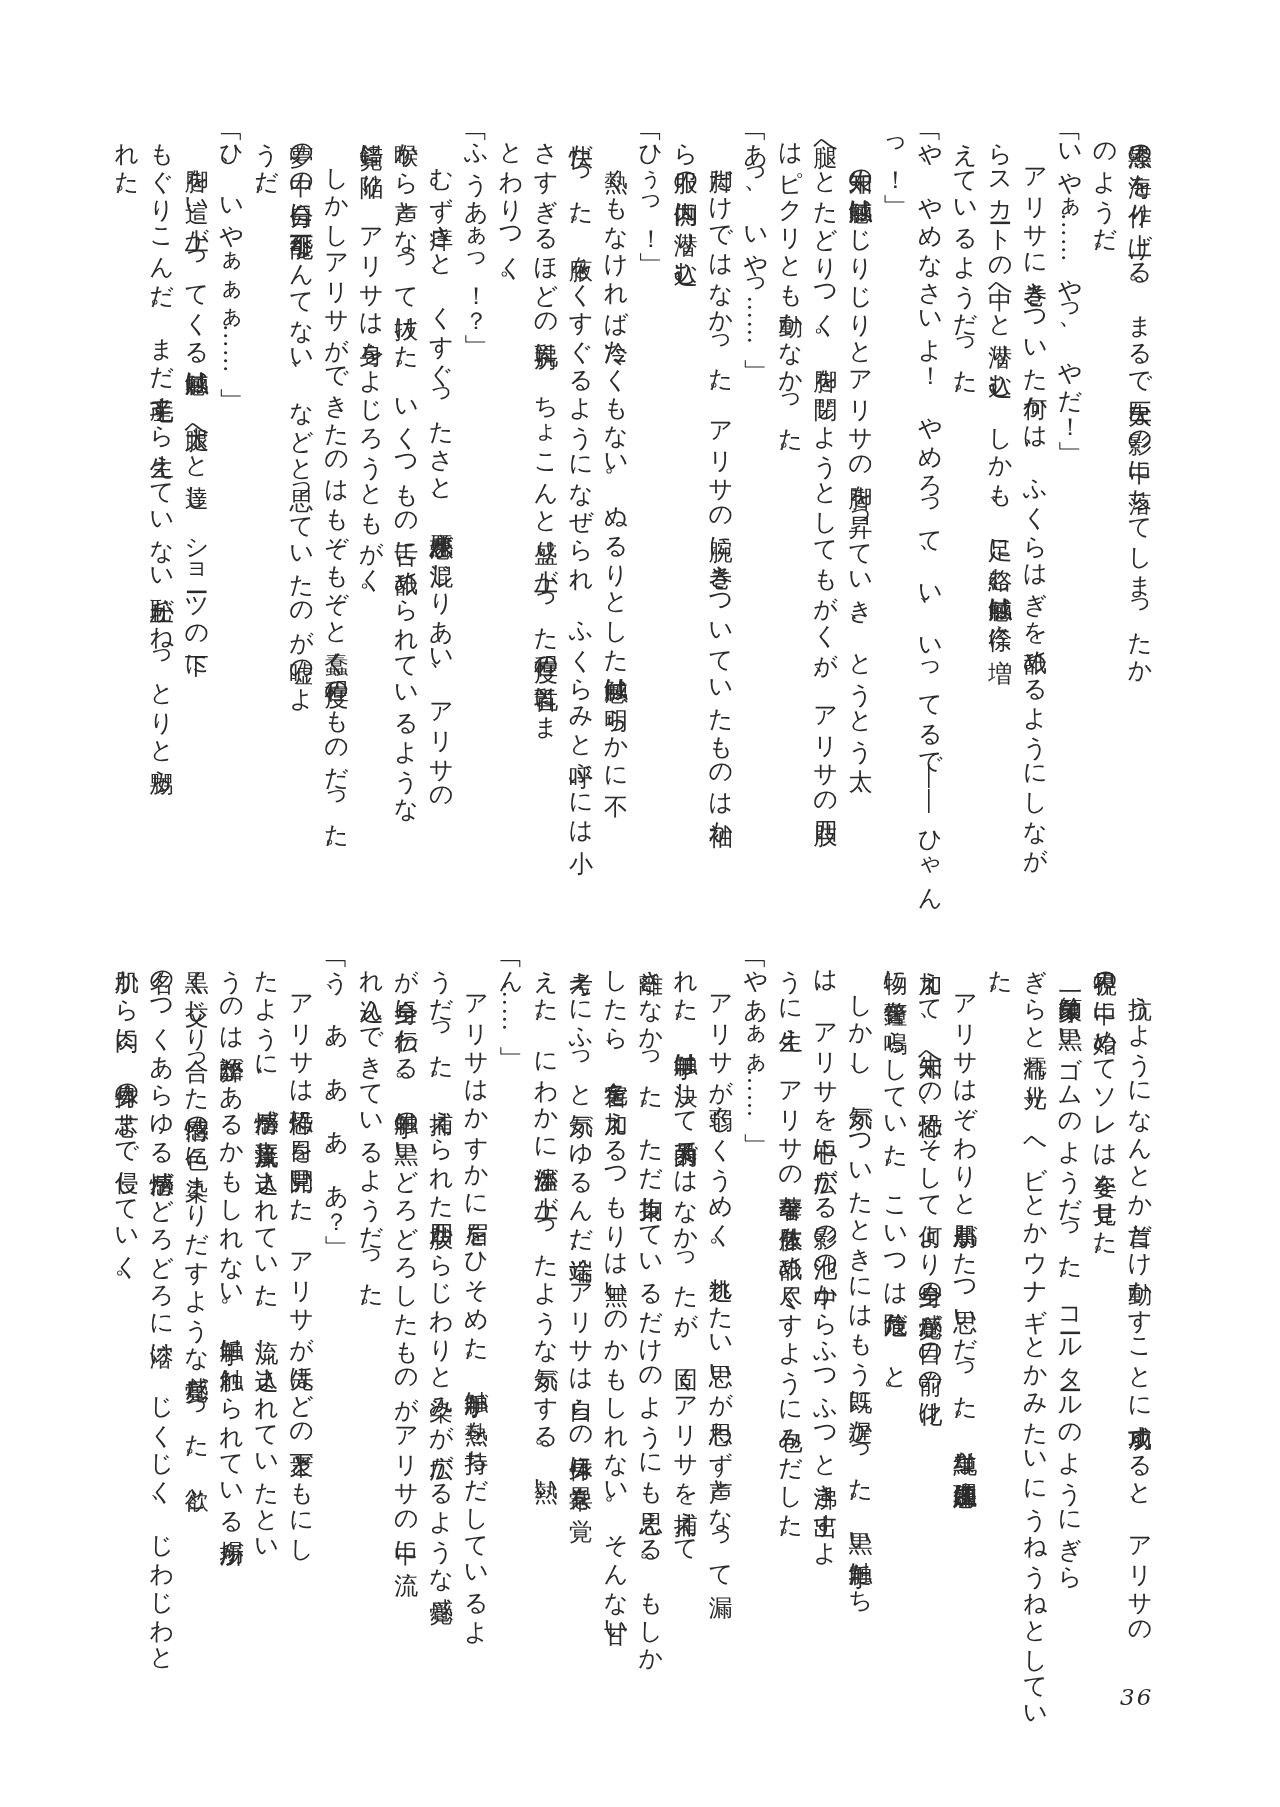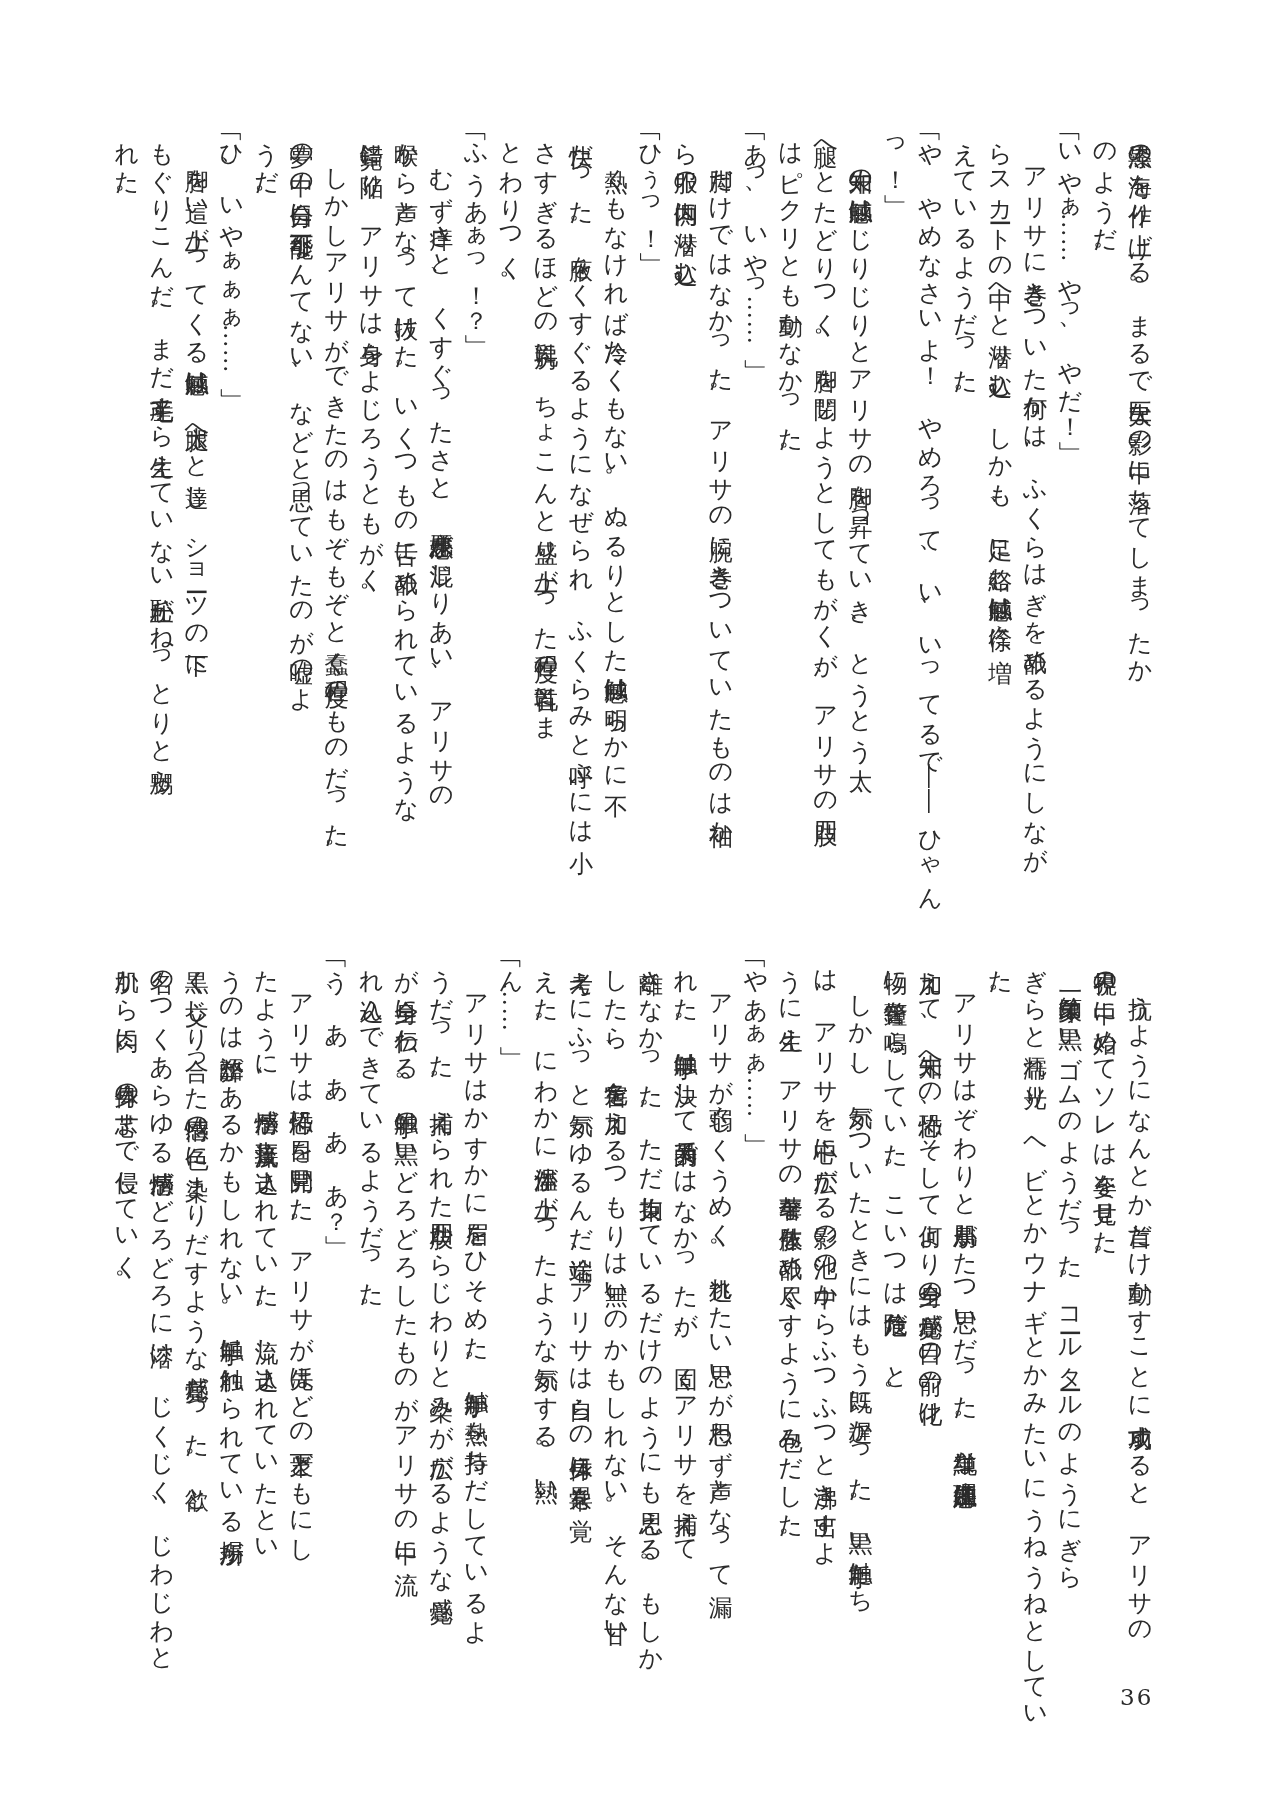--- a/index.html
+++ b/index.html
@@ -33,20 +33,21 @@
     white-space: pre;
   }
   .col.indent { text-indent: 25px; }
   .pageno {
     position: absolute;
     top: 1684px;
     left: 1120px;
     font-size: 23px;
     letter-spacing: 2px;
     color: #2b2b2b;
+    font-style: italic;
   }
 </style>
 </head>
 <body style="background: rgb(255, 255, 255);">
 
 <div class="page">
   <div class="band band-top" style="color: rgb(43, 43, 43);">
       <div class="col">漆黒の海を作り上げる。まるで巨大な影の中に落ちてしまったか</div>
       <div class="col">のようだ。</div>
       <div class="col">「いやぁ……やっ、やだ！」</div>

